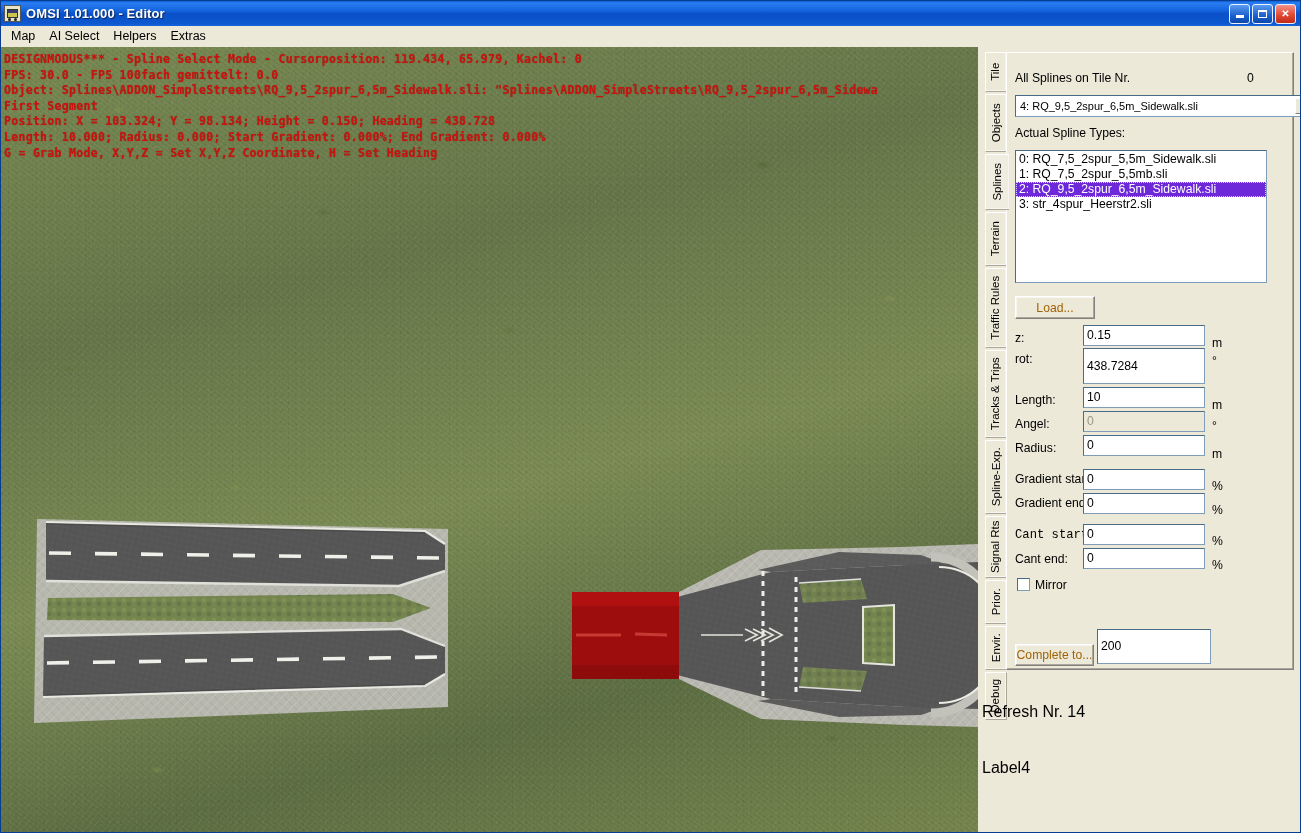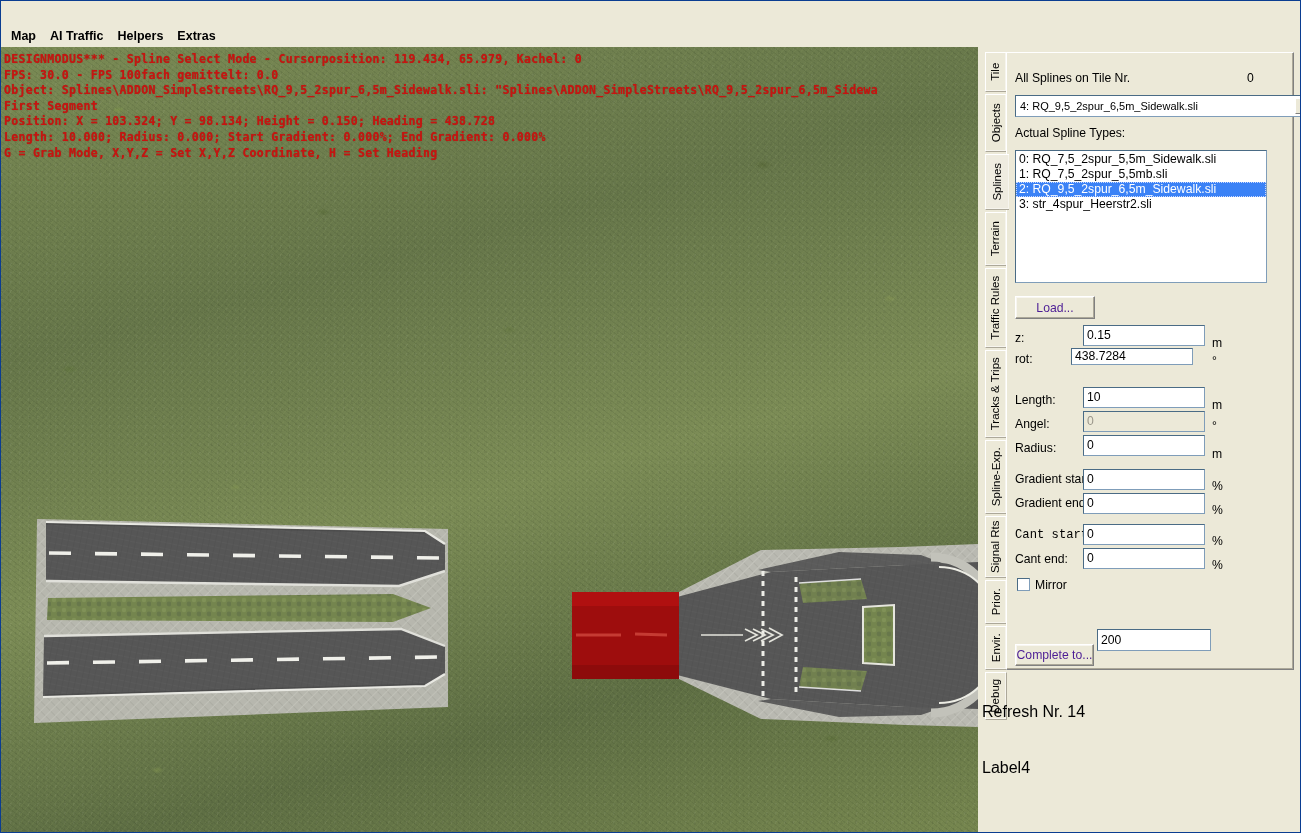--- a/index.html
+++ b/index.html
@@ -75,21 +75,21 @@
     width: 9px; height: 8px; border: 1px solid #fff; border-top-width: 2px;
   }
 
   
   #menubar {
     position: absolute; left: 0; top: 25px;
     width: 1299px; height: 21px;
     background: #ece9d8;
     display: flex; align-items: center;
     padding-left: 5px;
-    font-size: 12.5px; color: #000; font-weight: bold;
+    font-size: 12.5px; color: #000;
   }
   .menu-item {
     padding: 2px 9px 3px 5px;
     white-space: nowrap;
     cursor: default;
   }
 
   
   #viewport {
     position: absolute; left: 0; top: 46px;
@@ -250,36 +250,36 @@
   .list-row {
     height: 15px;
     line-height: 15px;
     padding-left: 3px;
     font-size: 12.2px;
     color: #000;
     white-space: nowrap;
     cursor: default;
   }
   .list-row.selected {
-    background: #3b82f6;
+    background: #6d28d9;
     color: #fff;
     outline: 1px dotted #c8d8ff;
     outline-offset: -1px;
   }
 
   
   .btn {
     position: absolute;
     background: #ece9d8;
     border: 1px solid #fff;
     border-right-color: #808080;
     border-bottom-color: #808080;
     box-shadow: inset -1px -1px 0 #aca899, inset 1px 1px 0 #f8f6f0;
     font-size: 12.2px;
-    color: #4c1d95;
+    color: #a16207;
     display: flex; align-items: center; justify-content: center;
     cursor: pointer;
   }
 
   
   .tf {
     position: absolute;
     background: #fff;
     border: 1px solid #7f9db9;
     border-top-color: #4a6b85;
@@ -313,24 +313,42 @@
     font-size: 16px;
     color: #000;
     white-space: nowrap;
   }
 </style>
 </head>
 <body>
 
 <div id="app">
 
+  <div id="titlebar">
+    <div id="app-icon">
+      <div class="bus-body"></div>
+        <div class="bus-win"></div>
+      <div class="bus-w1"></div>
+        <div class="bus-w2"></div>
+    </div>
+    <div id="title-text">OMSI 1.01.000 - Editor</div>
+    <div id="win-buttons">
+      <div class="win-btn min">
+          <span class="glyph"></span>
+        </div>
+      <div class="win-btn max">
+          <span class="glyph"></span>
+        </div>
+      <div class="win-btn close">✕</div>
+    </div>
+  </div>
 
   <div id="menubar">
     <div class="menu-item">Map</div>
-    <div class="menu-item">AI Traffic</div>
+    <div class="menu-item">AI Select</div>
     <div class="menu-item">Helpers</div>
     <div class="menu-item">Extras</div>
   </div>
 
   <div id="viewport">
     <div id="grass"></div>
 
     <svg id="roads" viewBox="0 0 977 786">
       <defs>
         <pattern id="paveTex" width="6" height="6" patternUnits="userSpaceOnUse" patternTransform="rotate(12)">
@@ -485,21 +503,21 @@
         <div class="list-row">3: str_4spur_Heerstr2.sli</div>
       </div>
 
       <div class="btn" style="left:8px; top:243px; width:80px; height:23px;">Load...</div>
 
       <div class="pnl-label" style="left:8px; top:278px;">z:</div>
       <div class="tf" style="left:76px; top:272px; width:122px; height:21px;">0.15</div>
       <div class="pnl-unit" style="left:205px; top:283px;">m</div>
 
       <div class="pnl-label" style="left:8px; top:299px;">rot:</div>
-      <div class="tf" style="left:64px; top:295px; width:122px; height:17px;">438.7284</div>
+      <div class="tf" style="left:76px; top:295px; width:122px; height:36px;">438.7284</div>
       <div class="pnl-unit" style="left:205px; top:301px;">°</div>
 
       <div class="pnl-label" style="left:8px; top:340px;">Length:</div>
       <div class="tf" style="left:76px; top:334px; width:122px; height:21px;">10</div>
       <div class="pnl-unit" style="left:205px; top:345px;">m</div>
 
       <div class="pnl-label" style="left:8px; top:364px;">Angel:</div>
       <div class="tf disabled" style="left:76px; top:358px; width:122px; height:21px;">0</div>
       <div class="pnl-unit" style="left:205px; top:366px;">°</div>
 
@@ -522,20 +540,20 @@
       <div class="pnl-label" style="left:8px; top:499px;text-align:right;">Cant end:</div>
       <div class="tf" style="left:76px; top:495px; width:122px; height:21px;">0</div>
       <div class="pnl-unit" style="left:205px; top:505px;">%</div>
 
       <div id="mirror-row" style="top:525px;">
         <div id="mirror-box"></div>
         <div id="mirror-label">Mirror</div>
       </div>
 
       <div class="btn" style="left:8px; top:575px; width:79px; height:22px;margin-top:16px;">Complete to...</div>
-      <div class="tf" style="left:90px; top:576px; width:114px; height:22px;">200</div>
+      <div class="tf" style="left:90px; top:576px; width:114px; height:35px;">200</div>
     </div>
 
     <div class="status-label" style="left:4px; top:656px;">Refresh Nr. 14</div>
     <div class="status-label" style="left:4px; top:712px;">Label4</div>
   </div>
 
 </div>
 
 </body></html>

